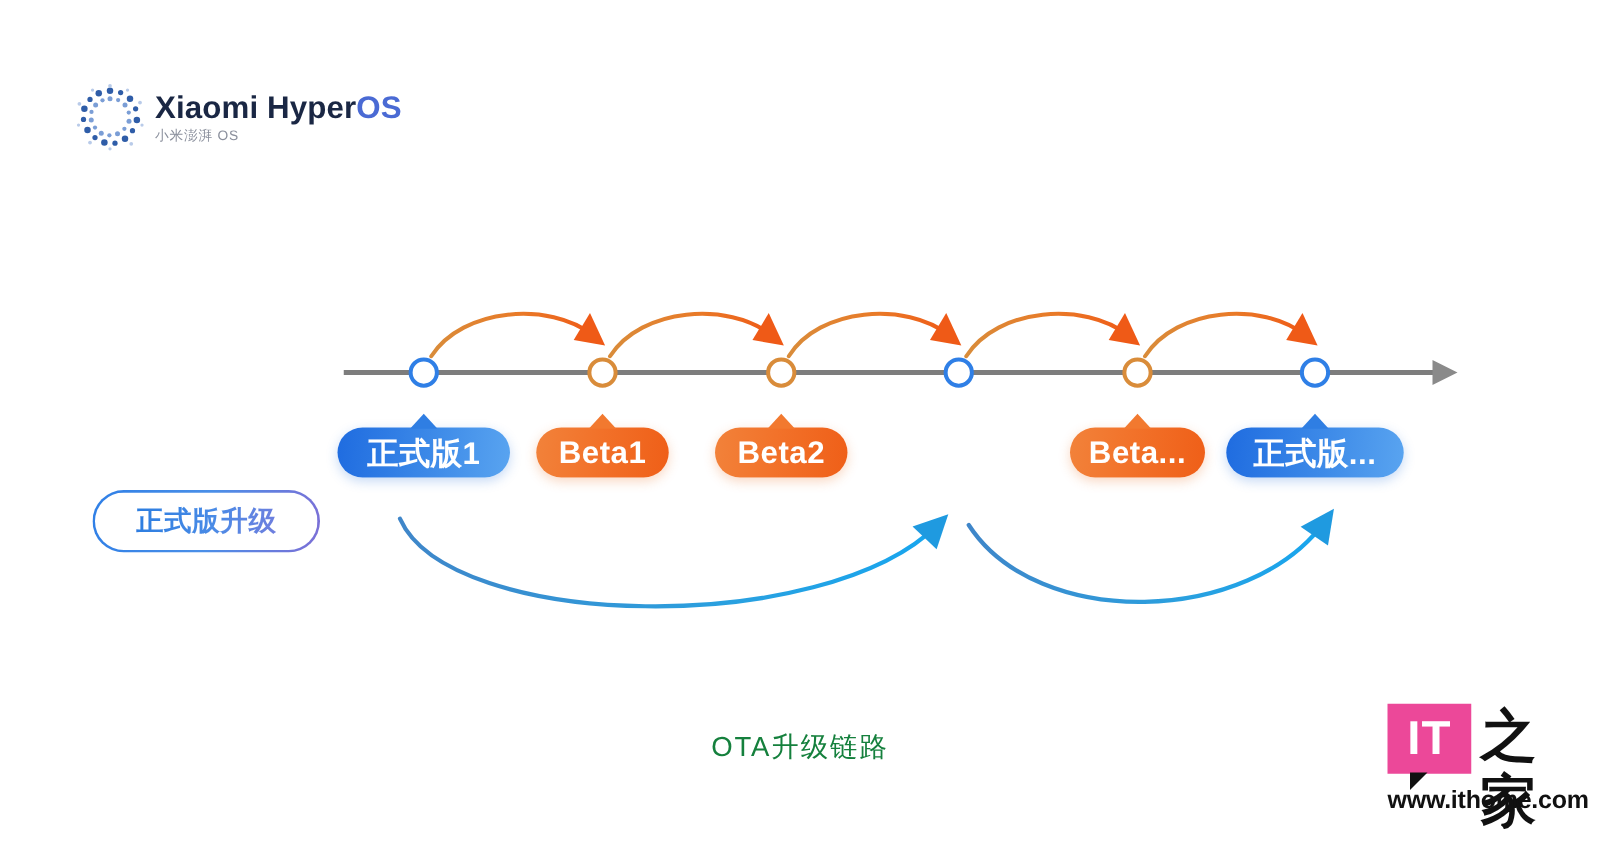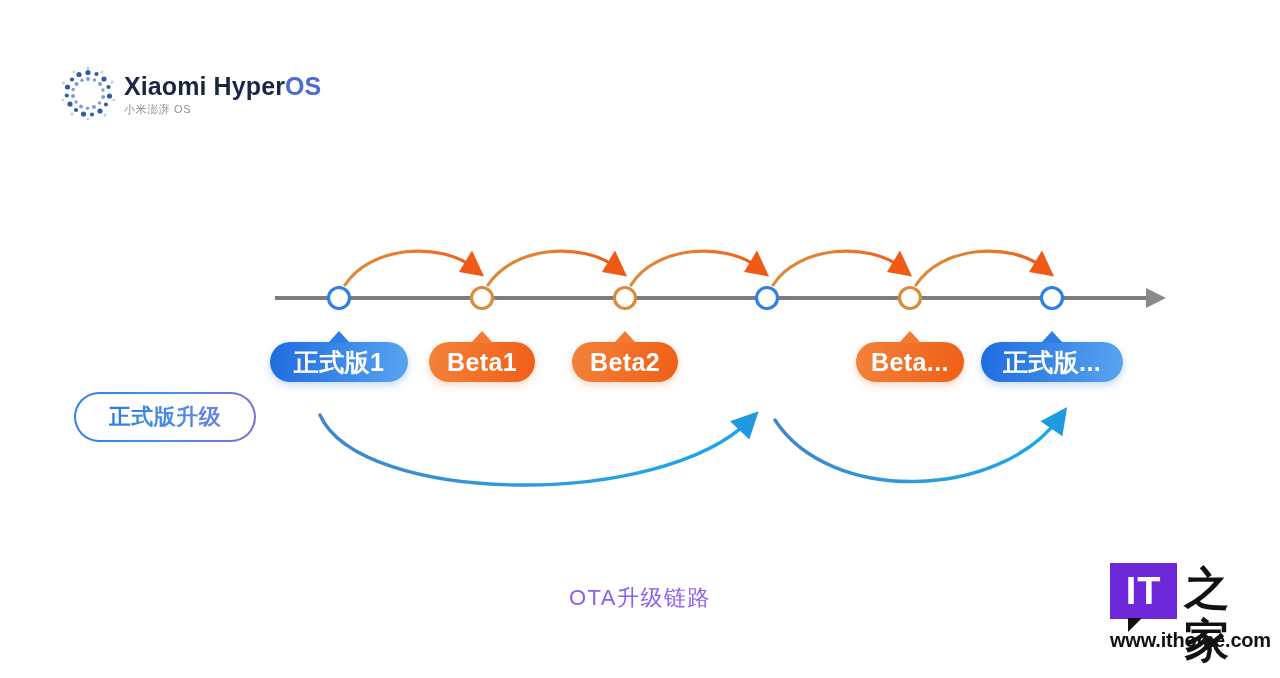--- a/index.html
+++ b/index.html
@@ -56,26 +56,26 @@
   .pill.orange{background:linear-gradient(95deg,#f2823a 0%,#f2722a 45%,#ef5f18 100%);
                box-shadow:0 3px 9px rgba(235,110,35,.28);}
   .pill .tip{position:absolute;top:-11px;left:50%;transform:translateX(-50%);
              width:0;height:0;border-left:11px solid transparent;
              border-right:11px solid transparent;}
   .pill.blue .tip{border-bottom:12px solid #2f7ee3;}
   .pill.orange .tip{border-bottom:12px solid #f2792f;}
 
   
   .caption{position:absolute;left:0;right:0;top:583px;text-align:center;
-           font-size:22px;color:#8b5cf6;letter-spacing:1.5px;}
+           font-size:22px;color:#15803d;letter-spacing:1.5px;}
 
   
   .watermark{position:absolute;left:1110px;top:563px;width:156px;}
   .wm-row{display:flex;align-items:flex-start;height:62px;}
-  .wm-it{position:relative;width:74px;height:56px;background:#6d28d9;}
+  .wm-it{position:relative;width:74px;height:56px;background:#ec4899;}
   .wm-it-label{position:absolute;left:0;right:0;top:6px;text-align:center;
                color:#fff;font-size:38px;font-weight:bold;line-height:44px;
                letter-spacing:1px;font-family:"Liberation Sans",sans-serif;}
   .wm-tail{position:absolute;left:18px;bottom:-13px;width:0;height:0;
            border-left:14px solid #111;border-bottom:14px solid transparent;}
   .wm-cn{margin-left:7px;font-size:45px;line-height:52px;color:#111;
          font-family:"DejaVu Sans",sans-serif;font-weight:bold;}
   .wm-url{margin-top:4px;font-size:20px;font-weight:bold;color:#111;letter-spacing:-.2px;}
 </style>
 </head>

